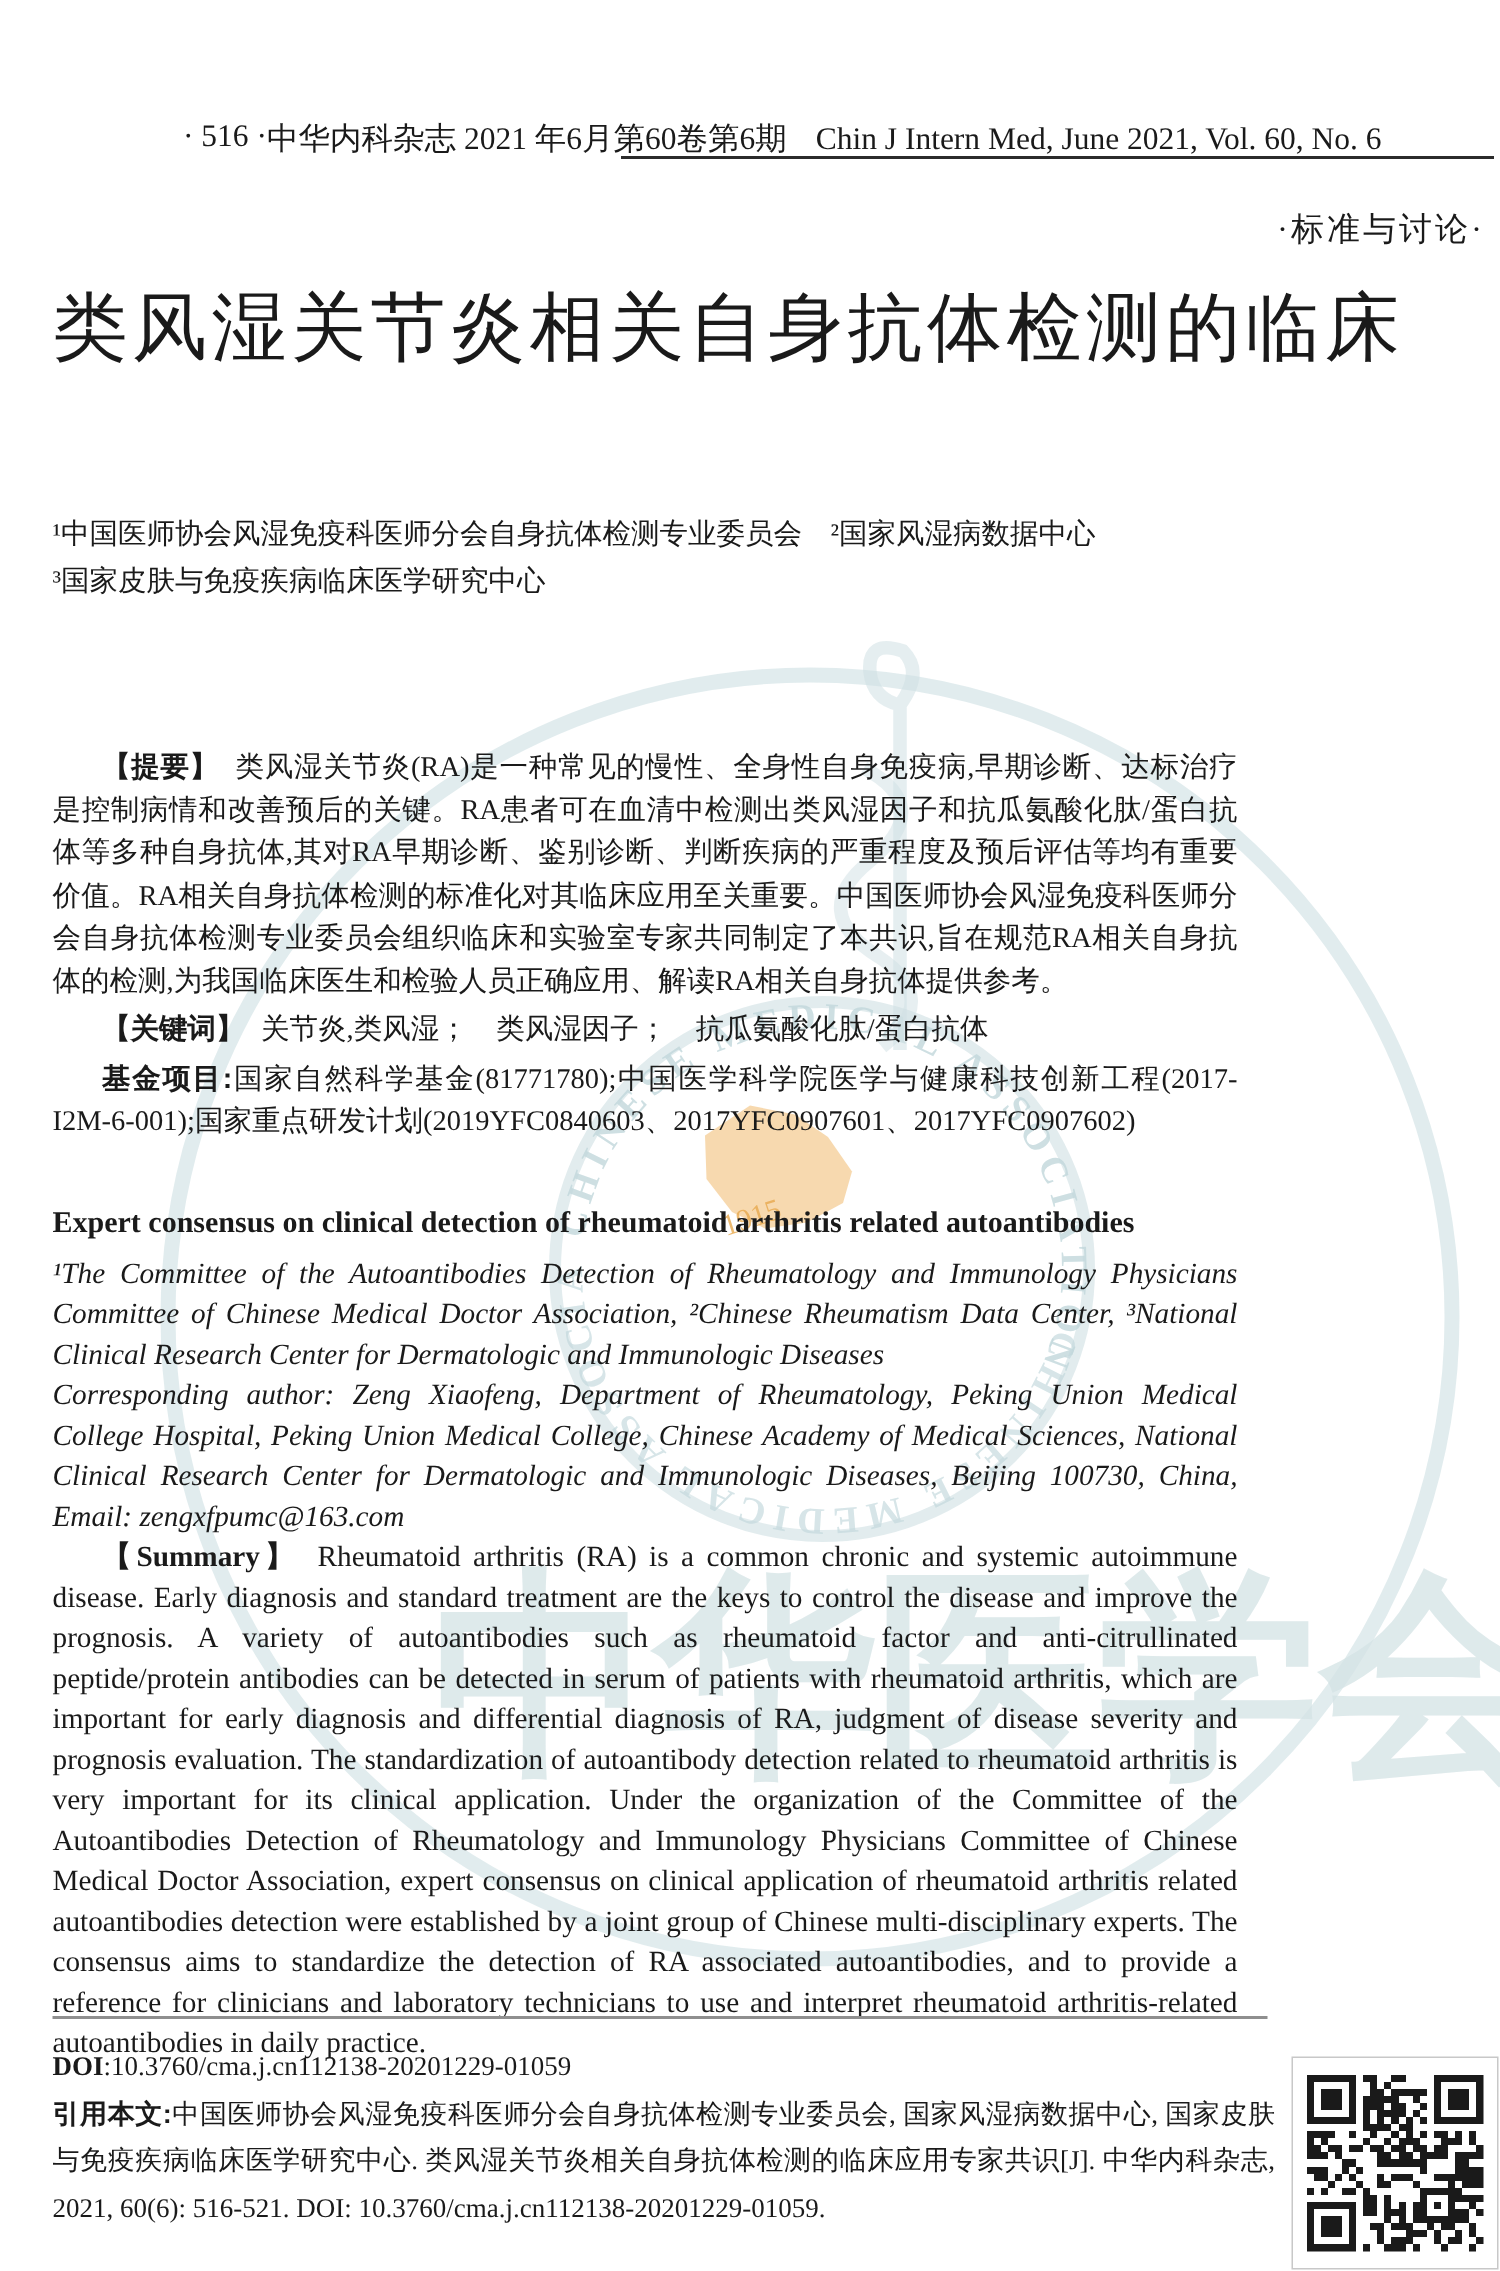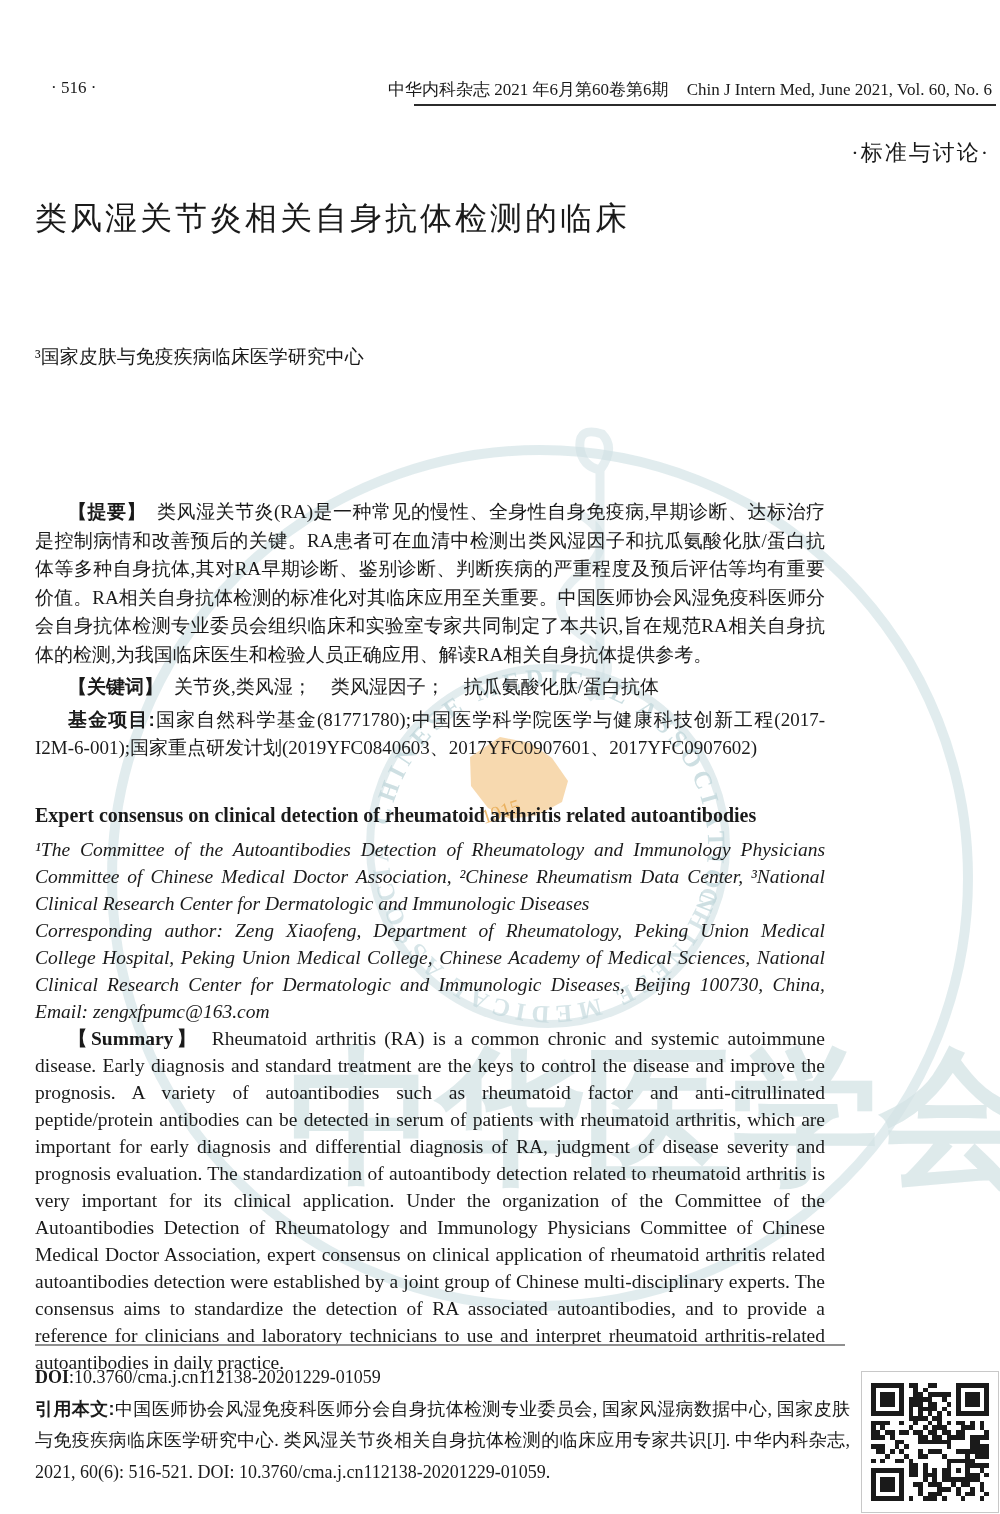--- a/index.html
+++ b/index.html
@@ -4,27 +4,27 @@
 <style>
   html,body{margin:0;padding:0;background:#ffffff;}
   .page{
     position:relative;width:1000px;height:1514px;background:#fff;overflow:hidden;
     font-family:"Liberation Serif","DejaVu Serif",serif;color:#1a1a1a;
   }
   .layer{position:absolute;z-index:1;}
   
   .watermark{position:absolute;left:0;top:0;z-index:0;pointer-events:none;}
   
-  .header{top:78px;left:35px;right:8px;display:flex;justify-content:space-between;
-          font-size:17px;white-space:nowrap;margin-left:16px;}
+  .header{top:78px;left:35px;right:8px;display:flex;justify-content:center;
+          font-size:21px;white-space:nowrap;margin-left:16px;}
   .journal-en{margin-left:14px;}
   .header-rule{top:104px;left:414px;right:4px;height:2px;background:#2b2b2b;}
   .section-label{top:138px;right:10px;font-size:22px;letter-spacing:2px;}
   
-  .title{top:190px;left:35px;margin:0;font-size:32px;font-weight:500;
+  .title{top:190px;left:35px;margin:0;font-size:50px;font-weight:500;
          letter-spacing:3px;line-height:57px;}
   
   .affil{top:341px;left:35px;width:792px;font-size:19px;line-height:31px;text-align:justify;}
   .affil p{margin:0;}
   
   .cn-block{top:498px;left:35px;width:790px;font-size:19px;line-height:28.5px;text-align:justify;}
   .cn-block p{margin:0;text-indent:33px;}
   .kw{margin-top:4px !important;}
   .fund{margin-top:4px !important;}
   .hei{font-family:"Liberation Sans","DejaVu Sans",sans-serif;font-weight:bold;}
@@ -82,20 +82,21 @@
     </span>
   </div>
   <div class="layer header-rule"></div>
   <div class="layer section-label">·标准与讨论·</div>
 
   <h1 class="layer title">
     <span>类风湿关节炎相关自身抗体检测的临床</span><br>
   </h1>
 
   <div class="layer affil">
+    <p>¹中国医师协会风湿免疫科医师分会自身抗体检测专业委员会　²国家风湿病数据中心</p>
     <p>³国家皮肤与免疫疾病临床医学研究中心</p>
   </div>
 
   <div class="layer cn-block">
     <p><b class="hei lbl-gap">【提要】</b><span>类风湿关节炎(RA)是一种常见的慢性、全身性自身免疫病,早期诊断、达标治疗是控制病情和改善预后的关键。RA患者可在血清中检测出类风湿因子和抗瓜氨酸化肽/蛋白抗体等多种自身抗体,其对RA早期诊断、鉴别诊断、判断疾病的严重程度及预后评估等均有重要价值。RA相关自身抗体检测的标准化对其临床应用至关重要。中国医师协会风湿免疫科医师分会自身抗体检测专业委员会组织临床和实验室专家共同制定了本共识,旨在规范RA相关自身抗体的检测,为我国临床医生和检验人员正确应用、解读RA相关自身抗体提供参考。</span></p>
     <p class="kw"><b class="hei lbl-gap">【关键词】</b><span>关节炎,类风湿；　类风湿因子；　抗瓜氨酸化肽/蛋白抗体</span></p>
     <p class="fund"><b class="hei">基金项目:</b><span>国家自然科学基金(81771780);中国医学科学院医学与健康科技创新工程(2017-I2M-6-001);国家重点研发计划(2019YFC0840603、2017YFC0907601、2017YFC0907602)</span></p>
   </div>
 
   <div class="layer en-block">

